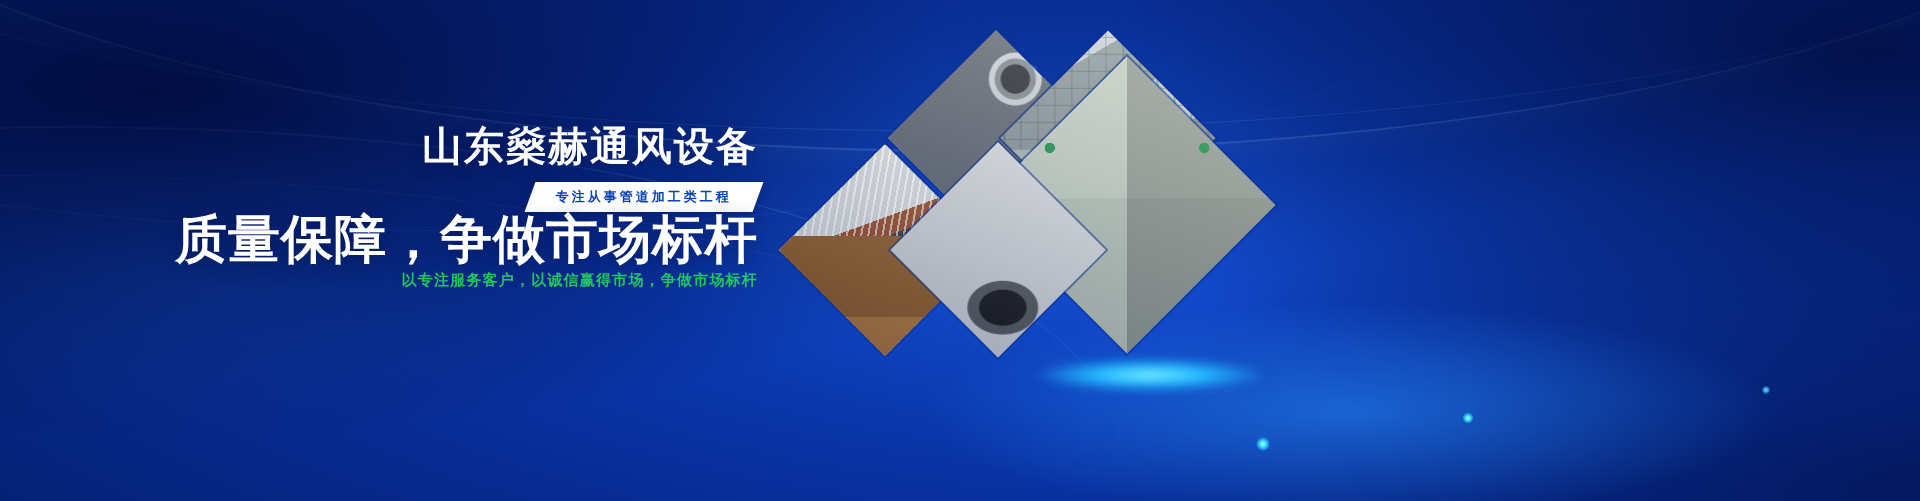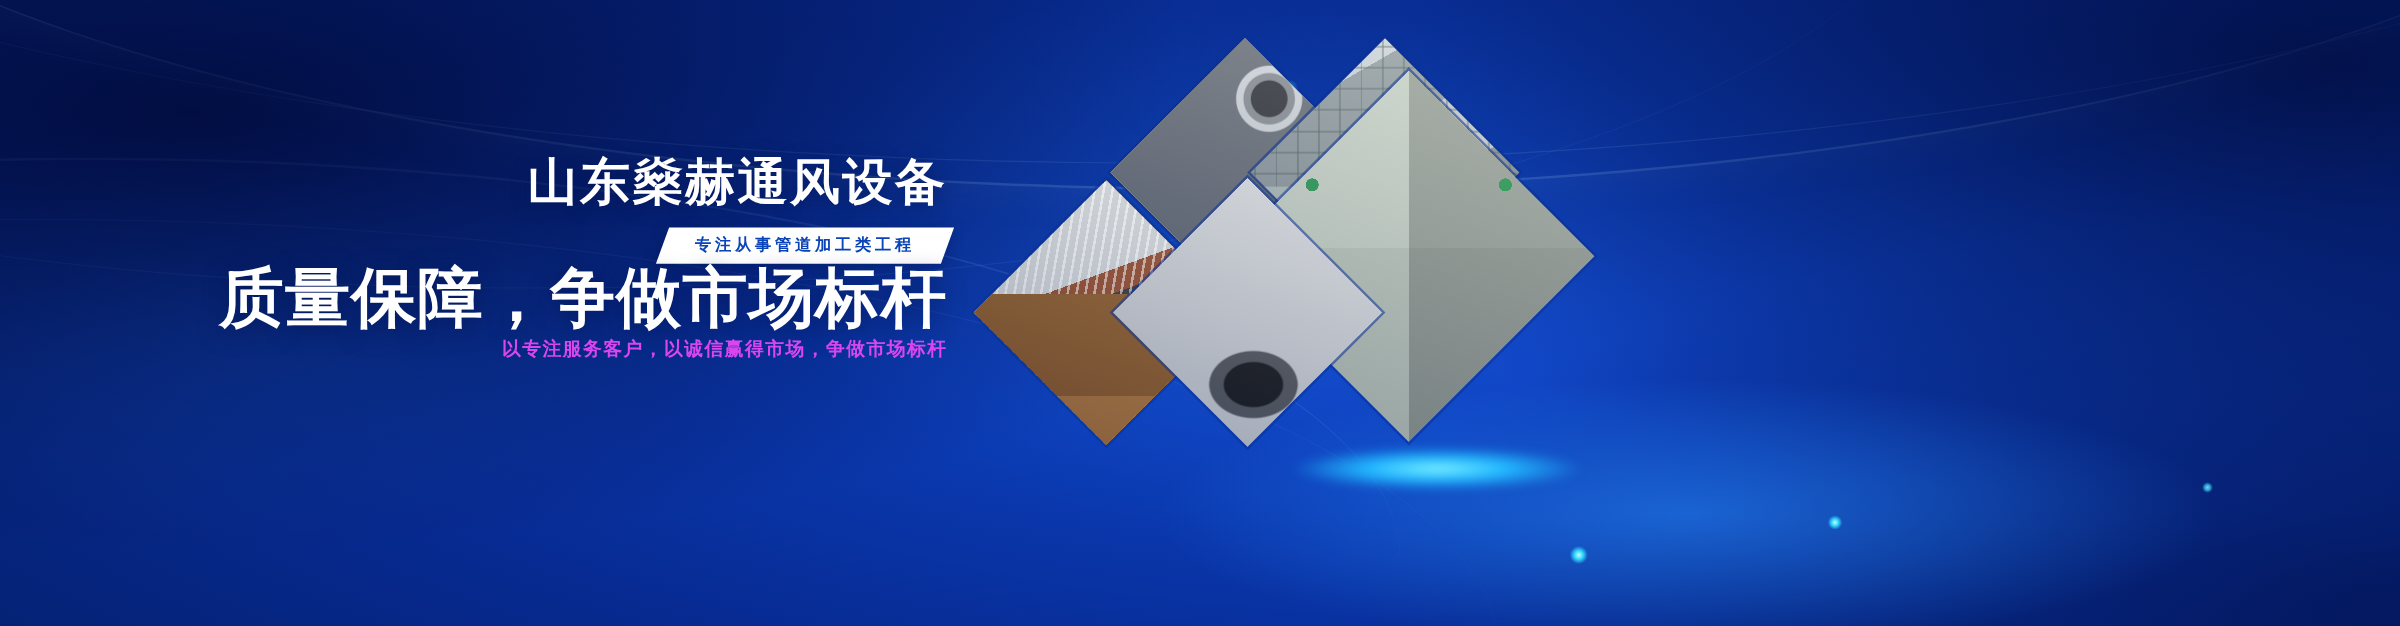--- a/index.html
+++ b/index.html
@@ -120,21 +120,21 @@
     color:#ffffff;
     text-shadow:0 3px 18px rgba(0,18,80,.55);
     white-space:nowrap;
   }
   .tagline{
     position:absolute;right:32px;top:272px;
     margin:0;
     font-size:15px;line-height:1;
     font-weight:700;
     letter-spacing:1.2px;
-    color:#d946ef;
+    color:#22c55e;
     white-space:nowrap;
   }
 
   
   .collage{
     position:absolute;left:800px;top:0;width:560px;height:440px;
     z-index:5;
   }
   .tile{
     position:absolute;

